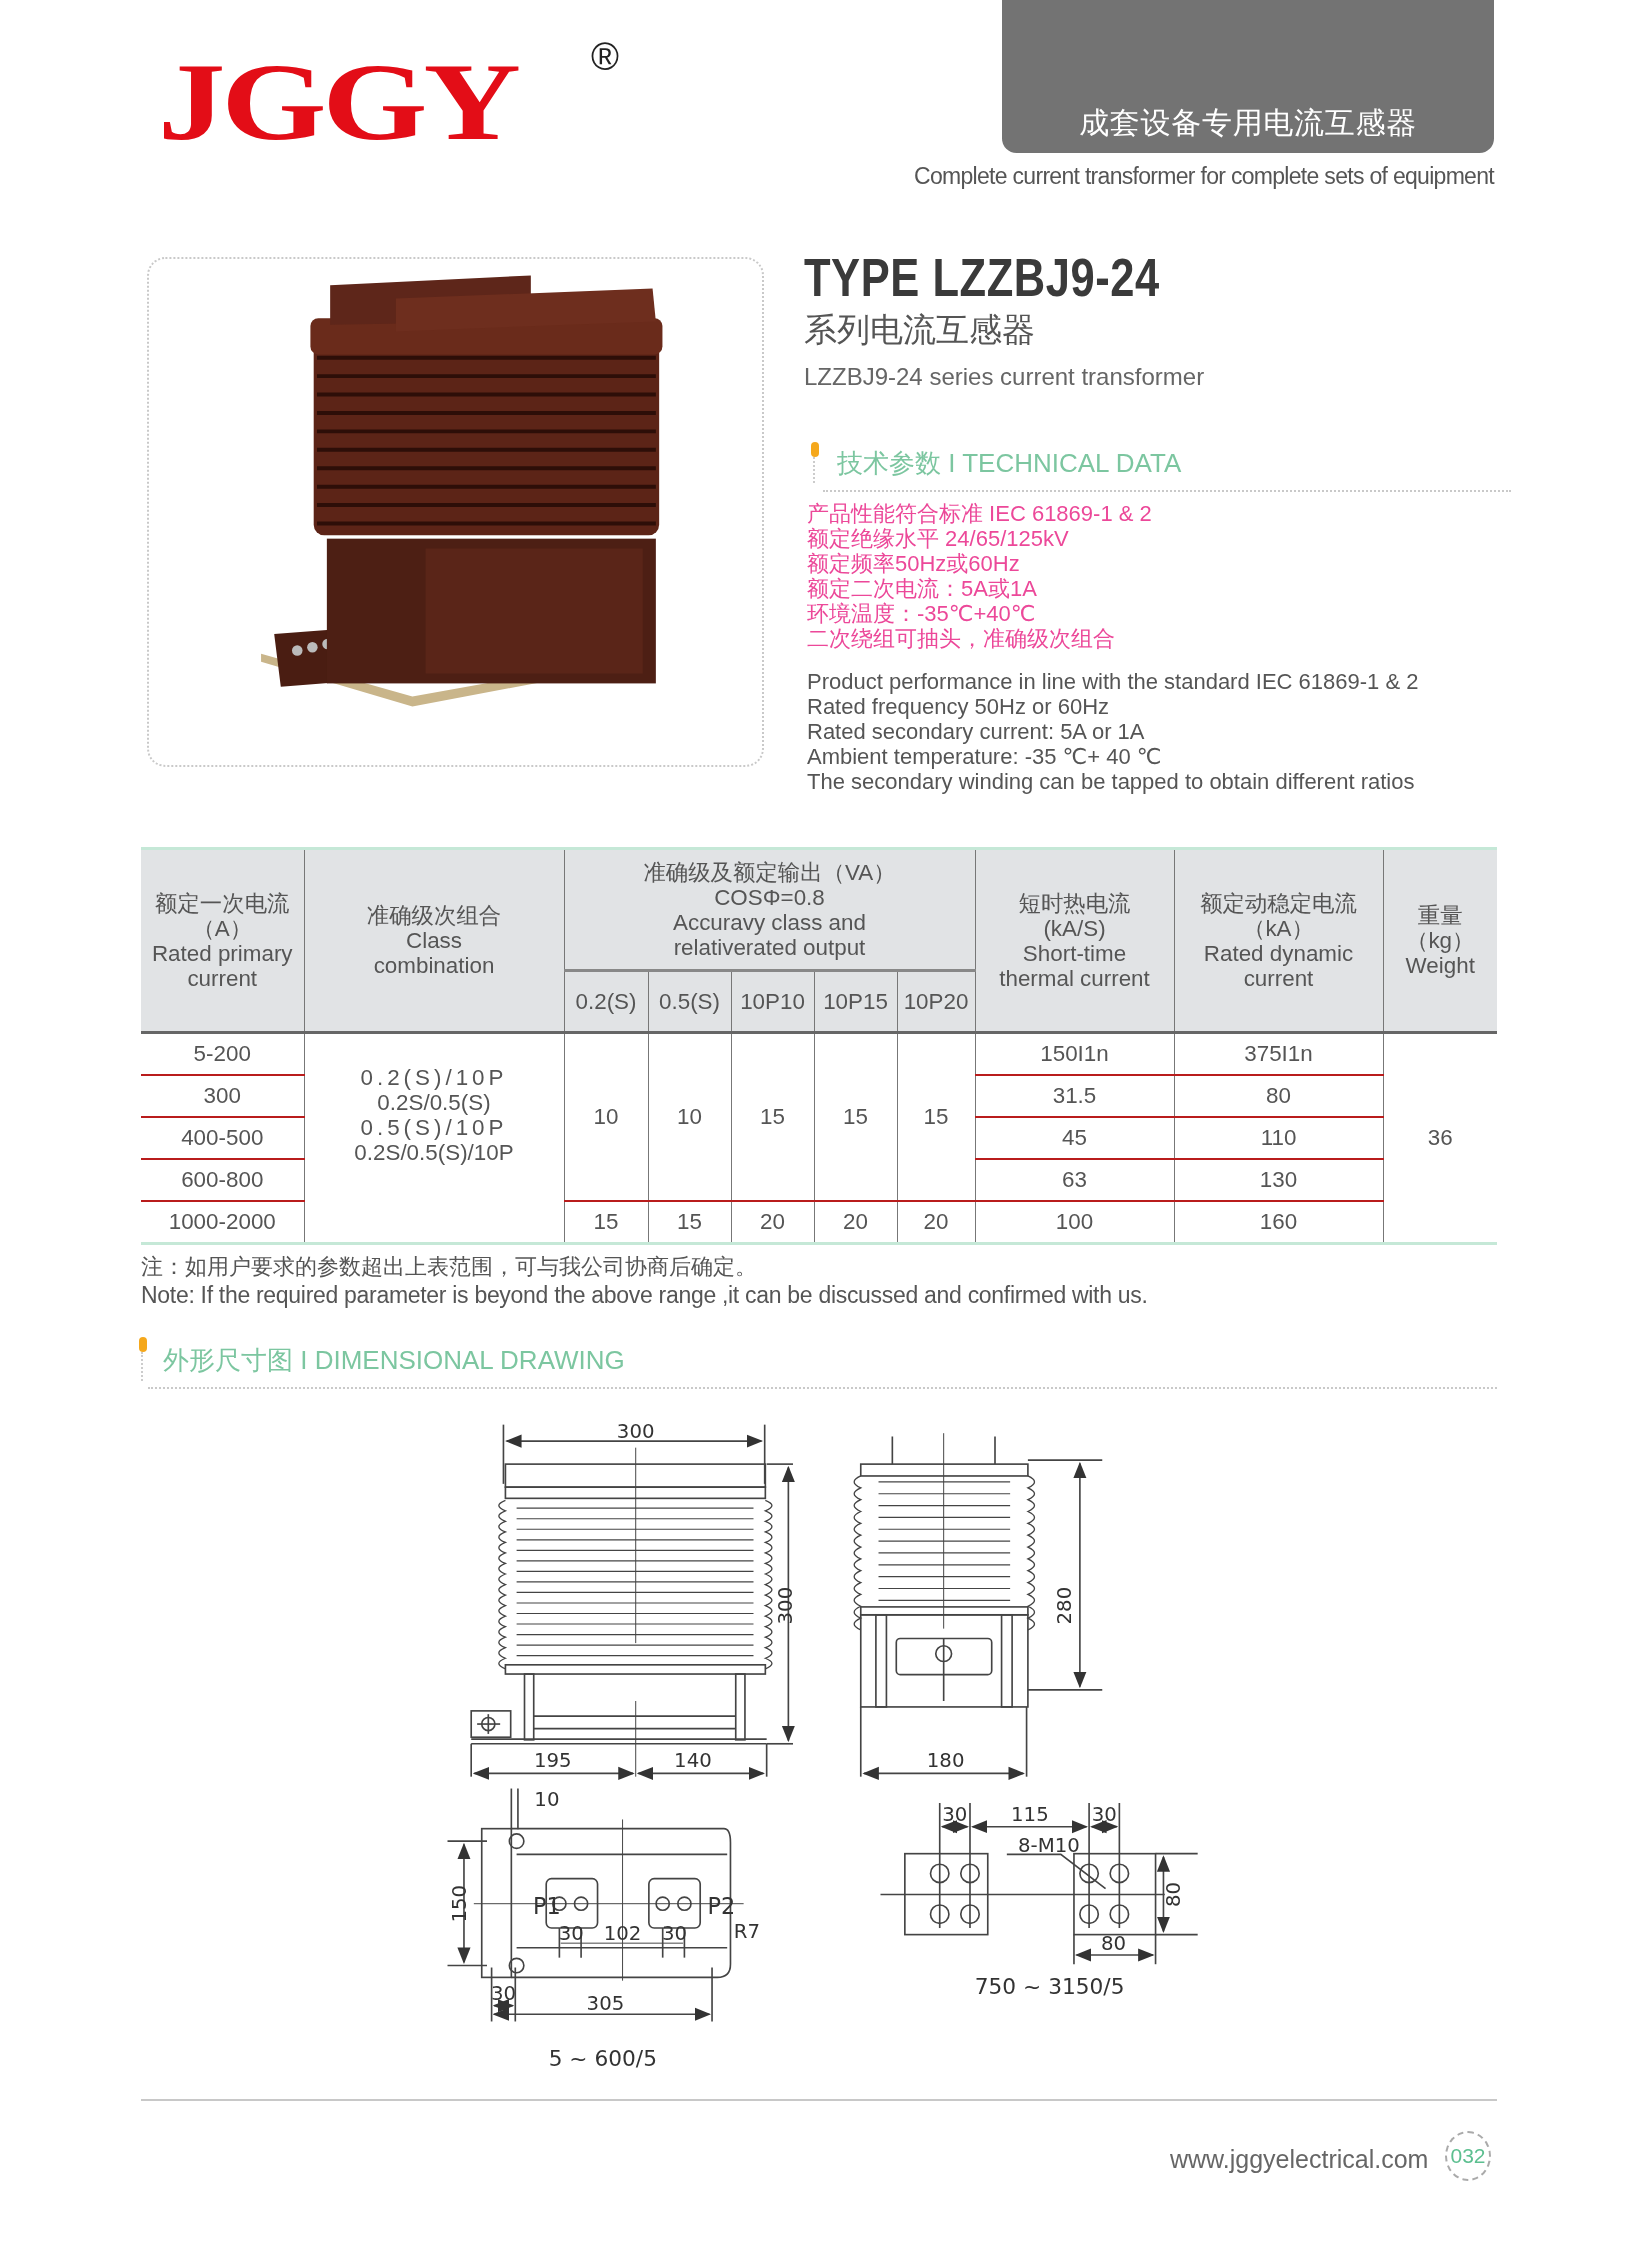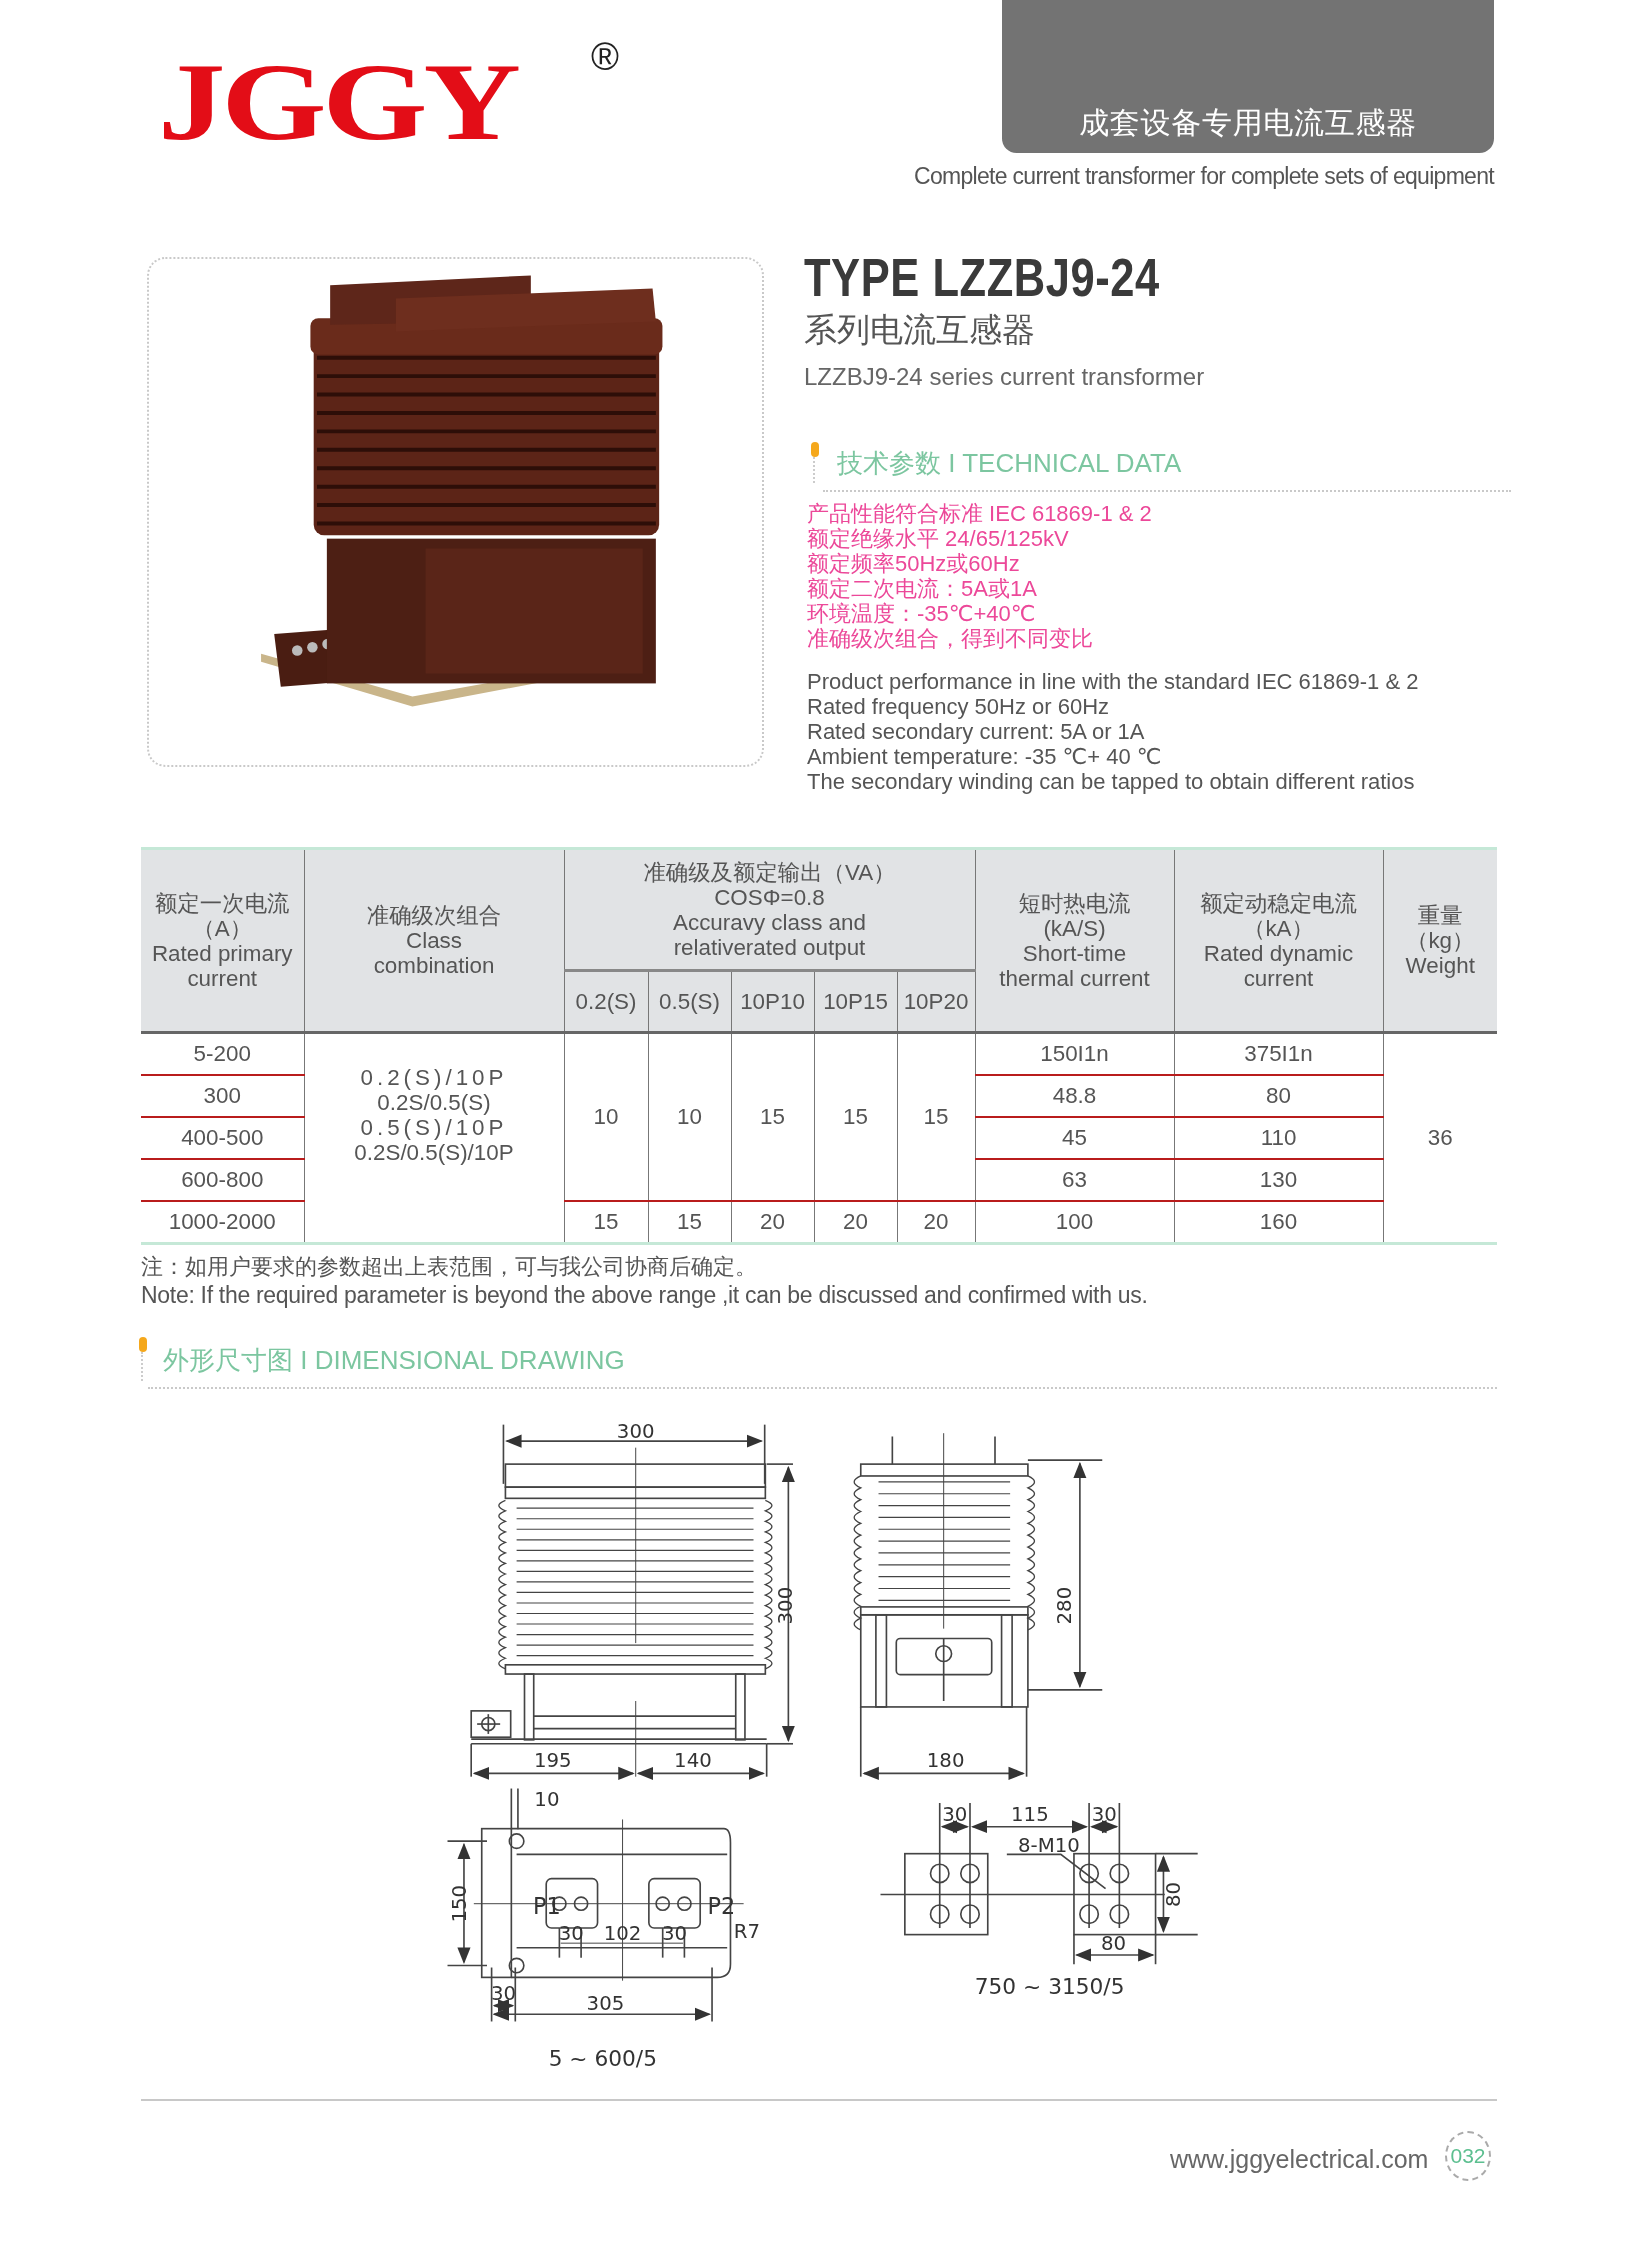--- a/index.html
+++ b/index.html
@@ -95,21 +95,21 @@
 <div class="abs" style="left:813px;top:457px;height:26px;border-left:2px dotted #ccc;"></div>
 <div class="abs sec-head" style="left:837px;top:446px;">技术参数 I TECHNICAL DATA</div>
 <div class="abs sec-rule" style="left:823px;top:490px;width:688px;"></div>
 
 <div class="abs" id="tech-lines">
   <div>产品性能符合标准 IEC 61869-1 &amp; 2</div>
   <div>额定绝缘水平 24/65/125kV</div>
   <div>额定频率50Hz或60Hz</div>
   <div>额定二次电流：5A或1A</div>
   <div>环境温度：-35℃+40℃</div>
-  <div>准确级次组合，得到不同变比</div>
+  <div>二次绕组可抽头，准确级次组合</div>
 </div>
 <div class="abs" id="tech-lines-en">
   <div>Product performance in line with the standard  IEC 61869-1 &amp; 2</div>
   <div>Rated frequency 50Hz or 60Hz</div>
   <div>Rated secondary current: 5A or 1A</div>
   <div>Ambient temperature: -35 ℃+ 40 ℃</div>
   <div>The secondary winding can be tapped to obtain different ratios</div>
 </div>
 
 <table id="spec">
@@ -184,21 +184,21 @@
       <td rowspan="4">10</td>
       <td rowspan="4">15</td>
       <td rowspan="4">15</td>
       <td rowspan="4">15</td>
       <td>150I1n</td>
       <td>375I1n</td>
       <td rowspan="5" class="last" style="border-bottom:3.3px solid #c5e8d7;">36</td>
     </tr>
     <tr>
       <td>300</td>
-      <td>48.8</td>
+      <td>31.5</td>
       <td>80</td>
     </tr>
     <tr>
       <td>400-500</td>
       <td>45</td>
       <td>110</td>
     </tr>
     <tr>
       <td>600-800</td>
       <td>63</td>

